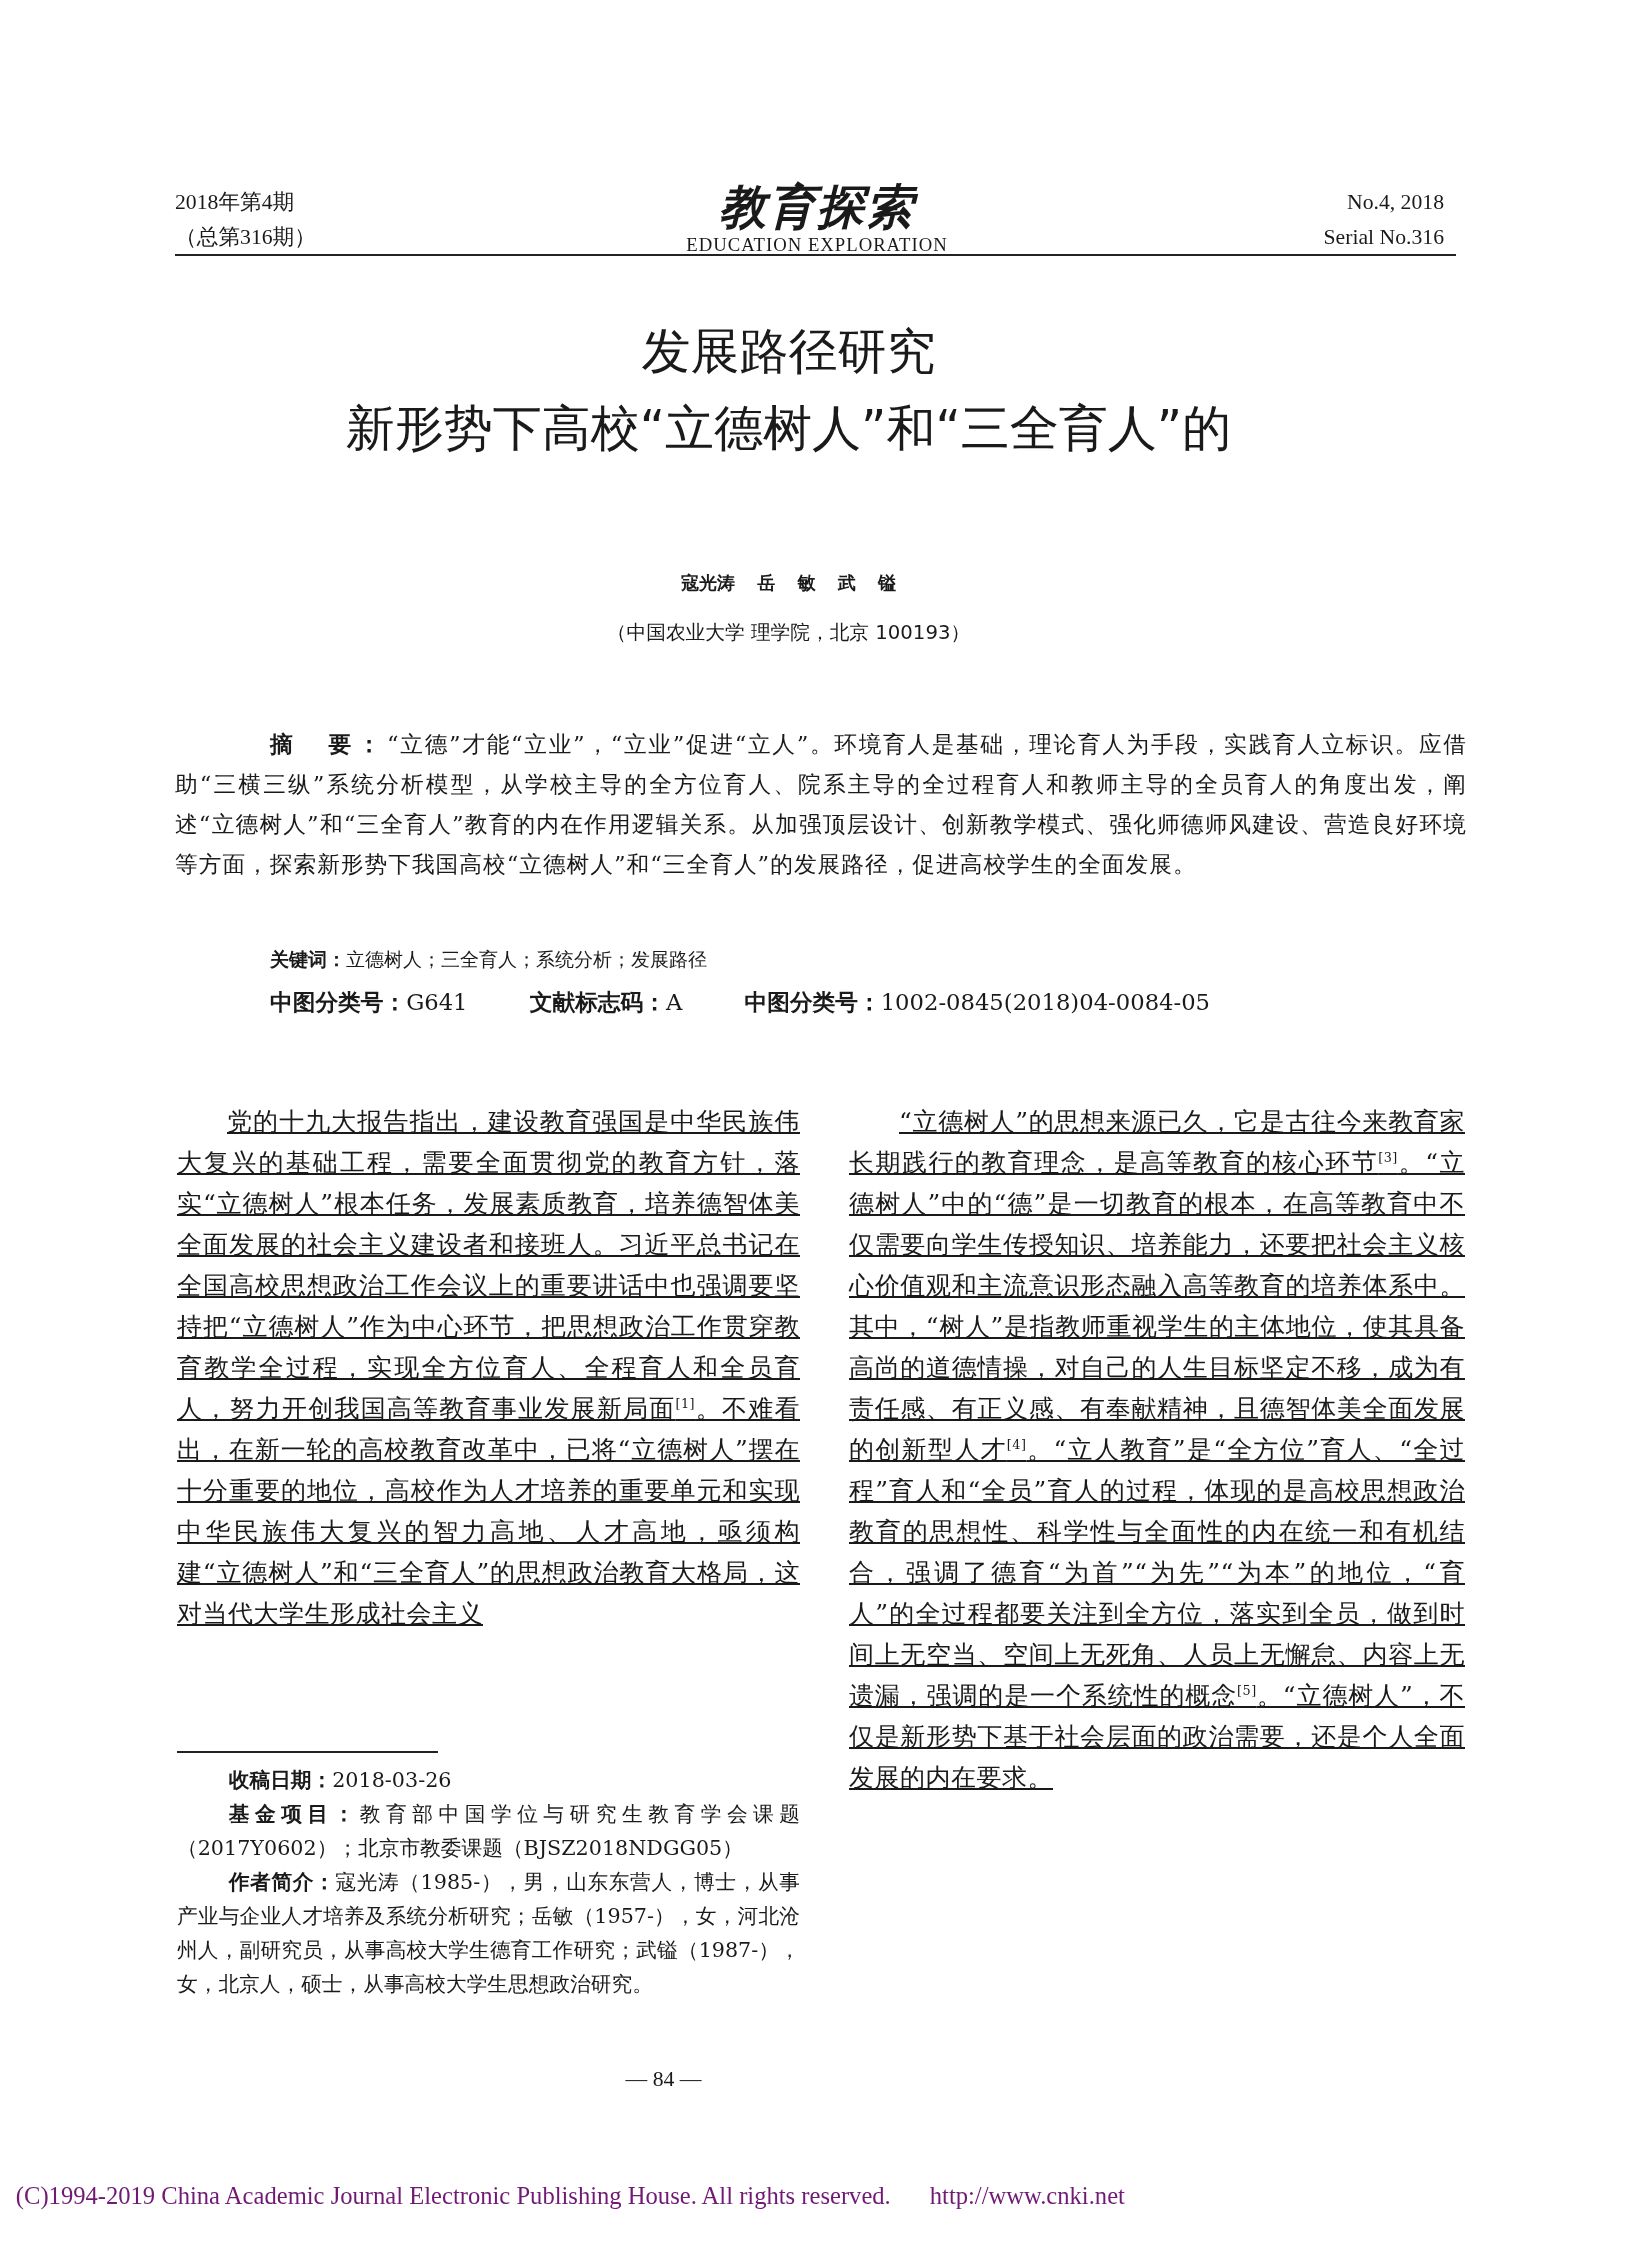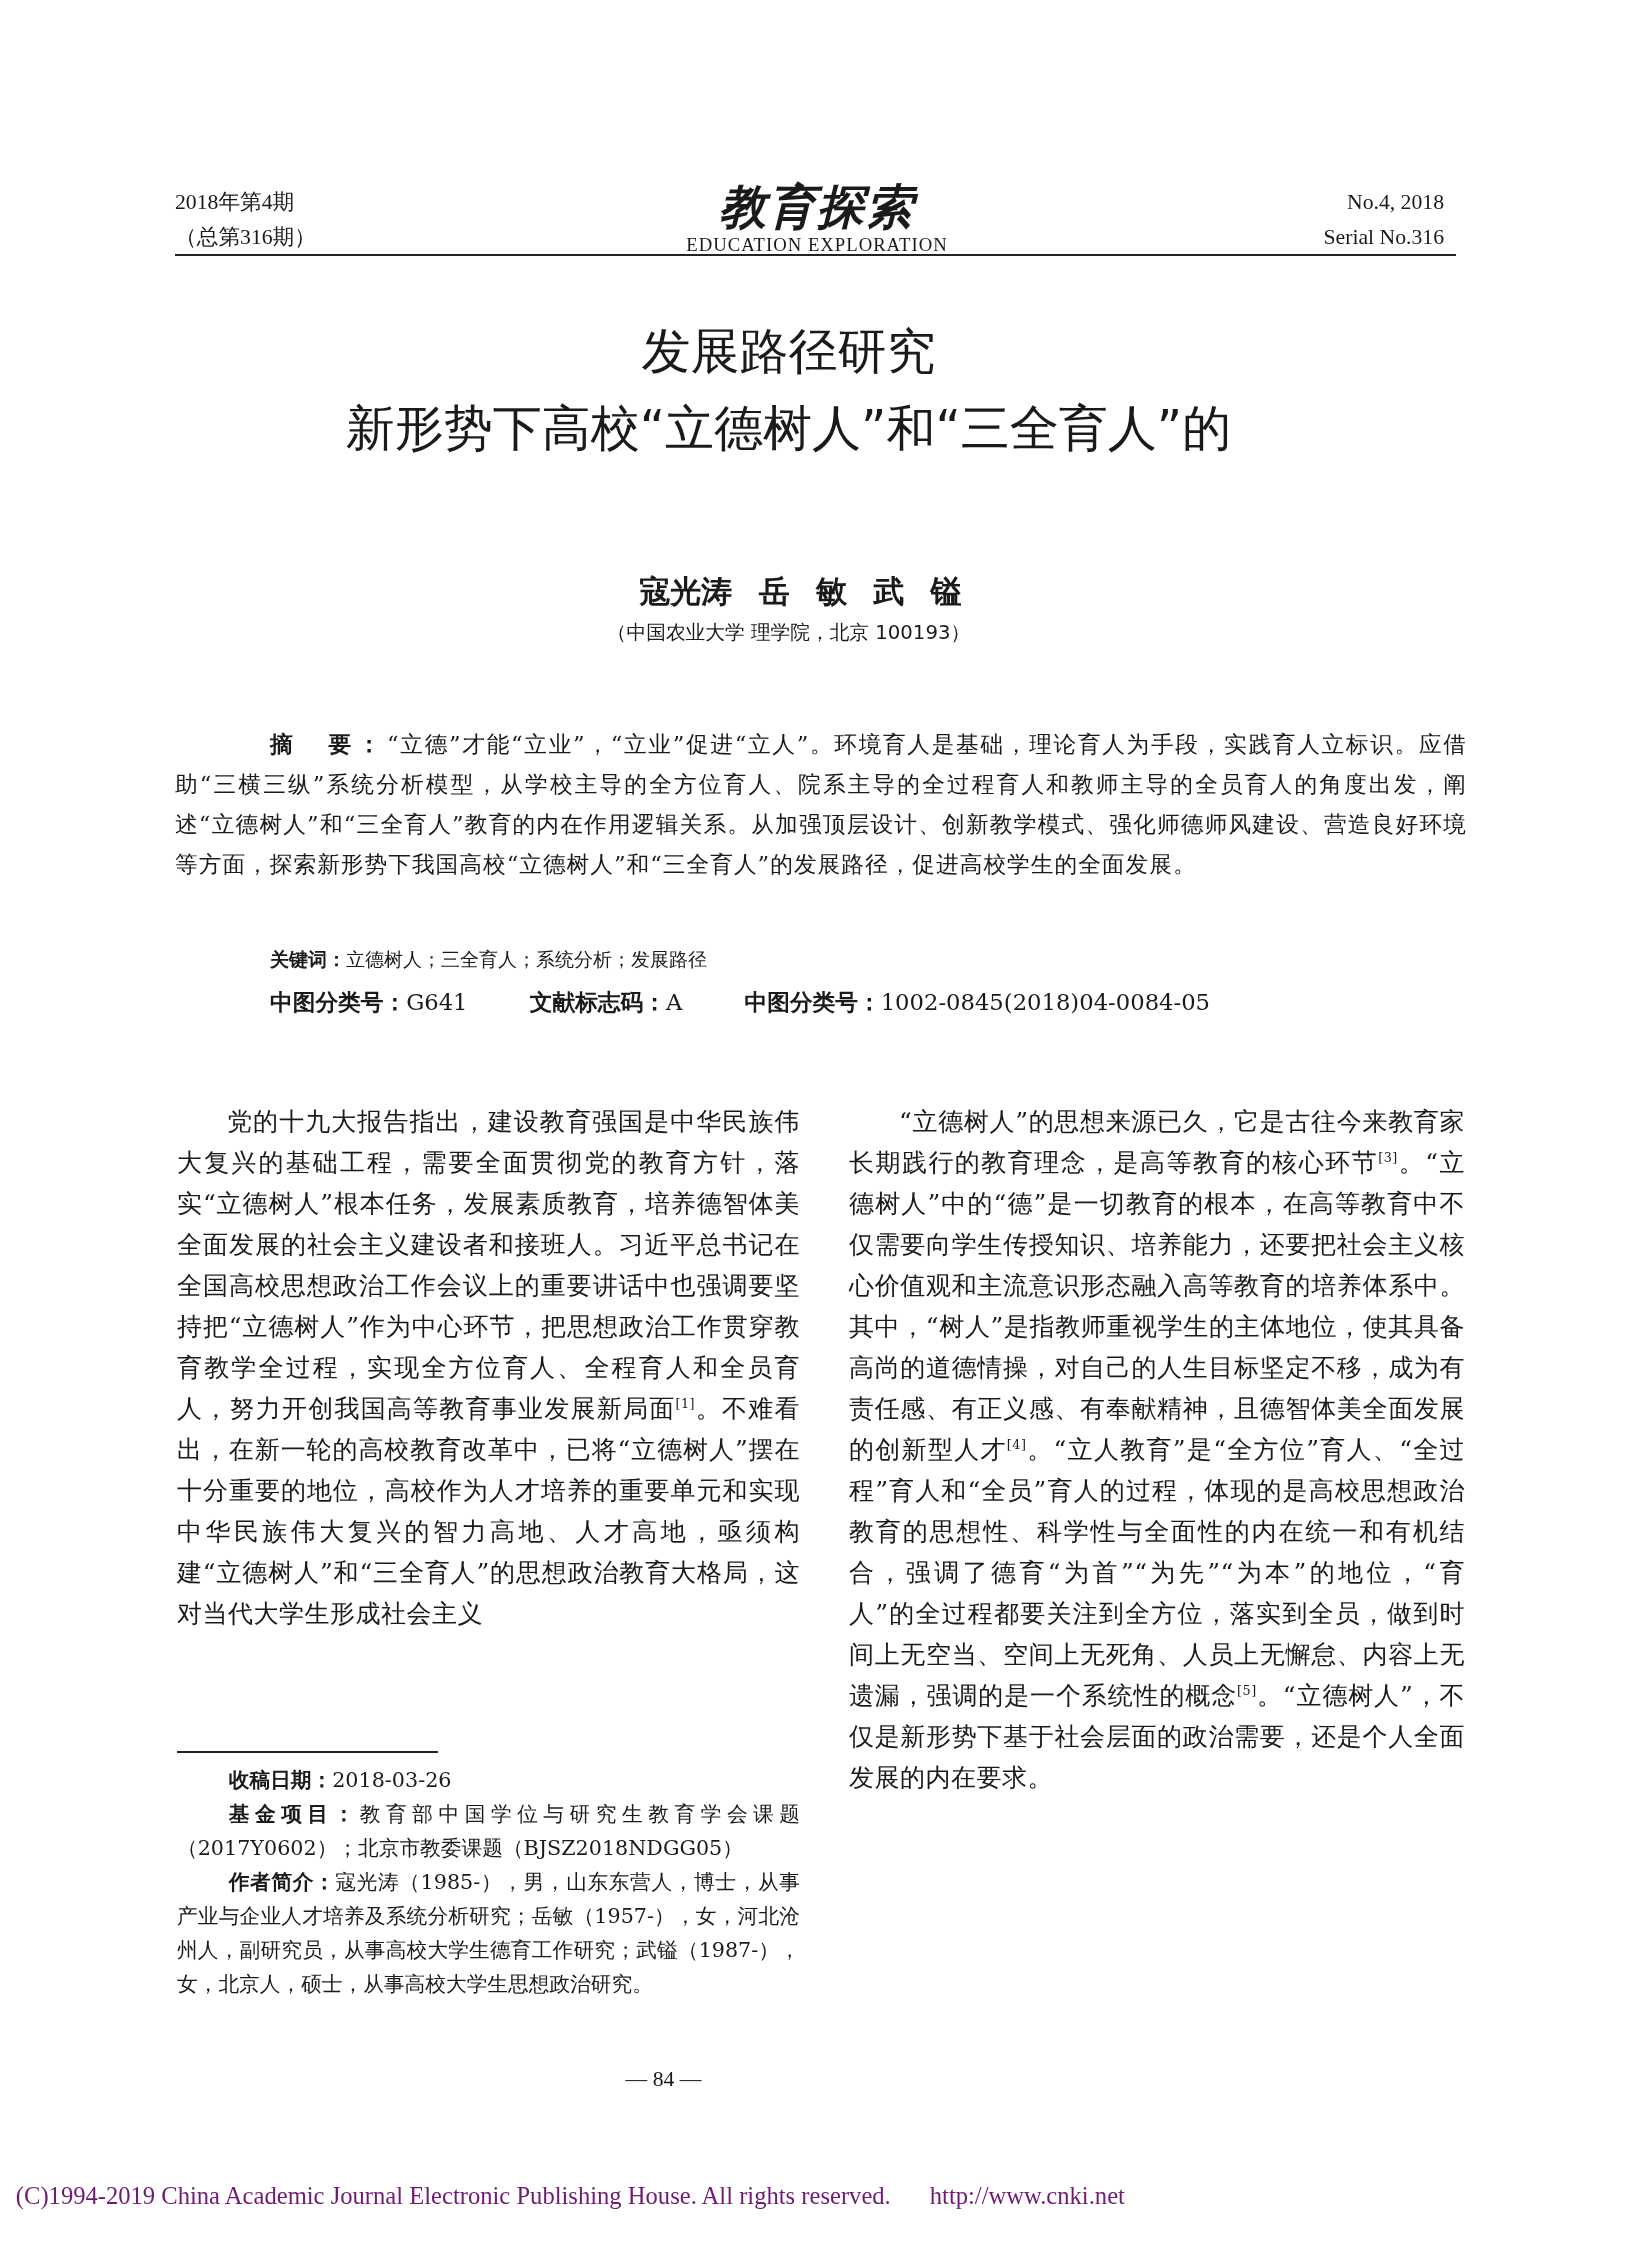--- a/index.html
+++ b/index.html
@@ -13,33 +13,33 @@
   
   .hdr-left { left: 175px; top: 185px; font-size: 21.7px; line-height: 35px; font-family: "Liberation Serif", serif; }
   .hdr-right { right: 193px; top: 185px; font-size: 21.7px; line-height: 35px; text-align: right; font-family: "Liberation Serif", serif; }
   .hdr-center { left: 630px; top: 181px; width: 374px; text-align: center; }
   .hdr-logo { font-size: 47px; font-weight: bold; letter-spacing: 2px; line-height: 51px; font-family: "DejaVu Serif", serif; font-style: italic; }
   .hdr-sub { font-size: 18.7px; letter-spacing: 1px; line-height: 21.7px; margin-top: 2px; font-family: "Liberation Serif", serif; }
   .hdr-rule { left: 175px; top: 254px; width: 1281px; height: 0; border-top: 2px solid #222; }
 
   
   .title { left: 148px; top: 313px; width: 1281px; text-align: center; font-size: 49px; line-height: 77px; font-weight: normal; font-family: "DejaVu Sans", sans-serif; }
-  .authors { left: 160px; top: 571px; width: 1281px; text-align: center; font-size: 31px; font-weight: bold; font-family: Liberation Sans, sans-serif; word-spacing: 17.7px; }
+  .authors { left: 148px; top: 571px; width: 1281px; text-align: center; font-size: 18px; font-weight: bold; font-family: Liberation Serif, serif; word-spacing: 17.7px; }
   .affil { left: 148px; top: 619px; width: 1281px; text-align: center; font-size: 19.7px; font-family: "DejaVu Sans", sans-serif; }
 
   
   .abstract { left: 175px; top: 724px; width: 1292px; font-size: 22.7px; line-height: 40px; text-indent: 95px; text-align: justify; letter-spacing: 1px; }
   .abstract .lbl { font-family: "DejaVu Sans", sans-serif; font-weight: bold; letter-spacing: 5.9px; }
   .kw { left: 270px; top: 942px; font-size: 19px; line-height: 35px; }
   .kw .lbl, .meta .lbl { font-family: "DejaVu Sans", sans-serif; font-weight: bold; }
   .meta { left: 270px; top: 985px; font-size: 22.7px; line-height: 35px; white-space: nowrap; }
   .meta span.item { margin-right: 55px; }
 
   
-  .col { font-size: 25px; line-height: 41px; text-align: justify; letter-spacing: 0.5px; }
+  .col { font-size: 25px; line-height: 41px; text-align: justify; letter-spacing: 0.5px; text-decoration: underline; }
   .col-left { left: 177px; top: 1101px; width: 623px; }
   .col-right { left: 849px; top: 1101px; width: 616px; }
   .col p { margin: 0; text-indent: 2em; }
   .col p.cont { text-indent: 0; }
   sup { font-size: 12.8px; vertical-align: super; line-height: 0; }
 
   
   .fn-rule { left: 177px; top: 1751px; width: 261px; border-top: 2px solid #222; }
   .footnote { left: 177px; top: 1763px; width: 623px; font-size: 20.7px; line-height: 34px; text-align: justify; }
   .footnote p { margin: 0; text-indent: 2.5em; }

